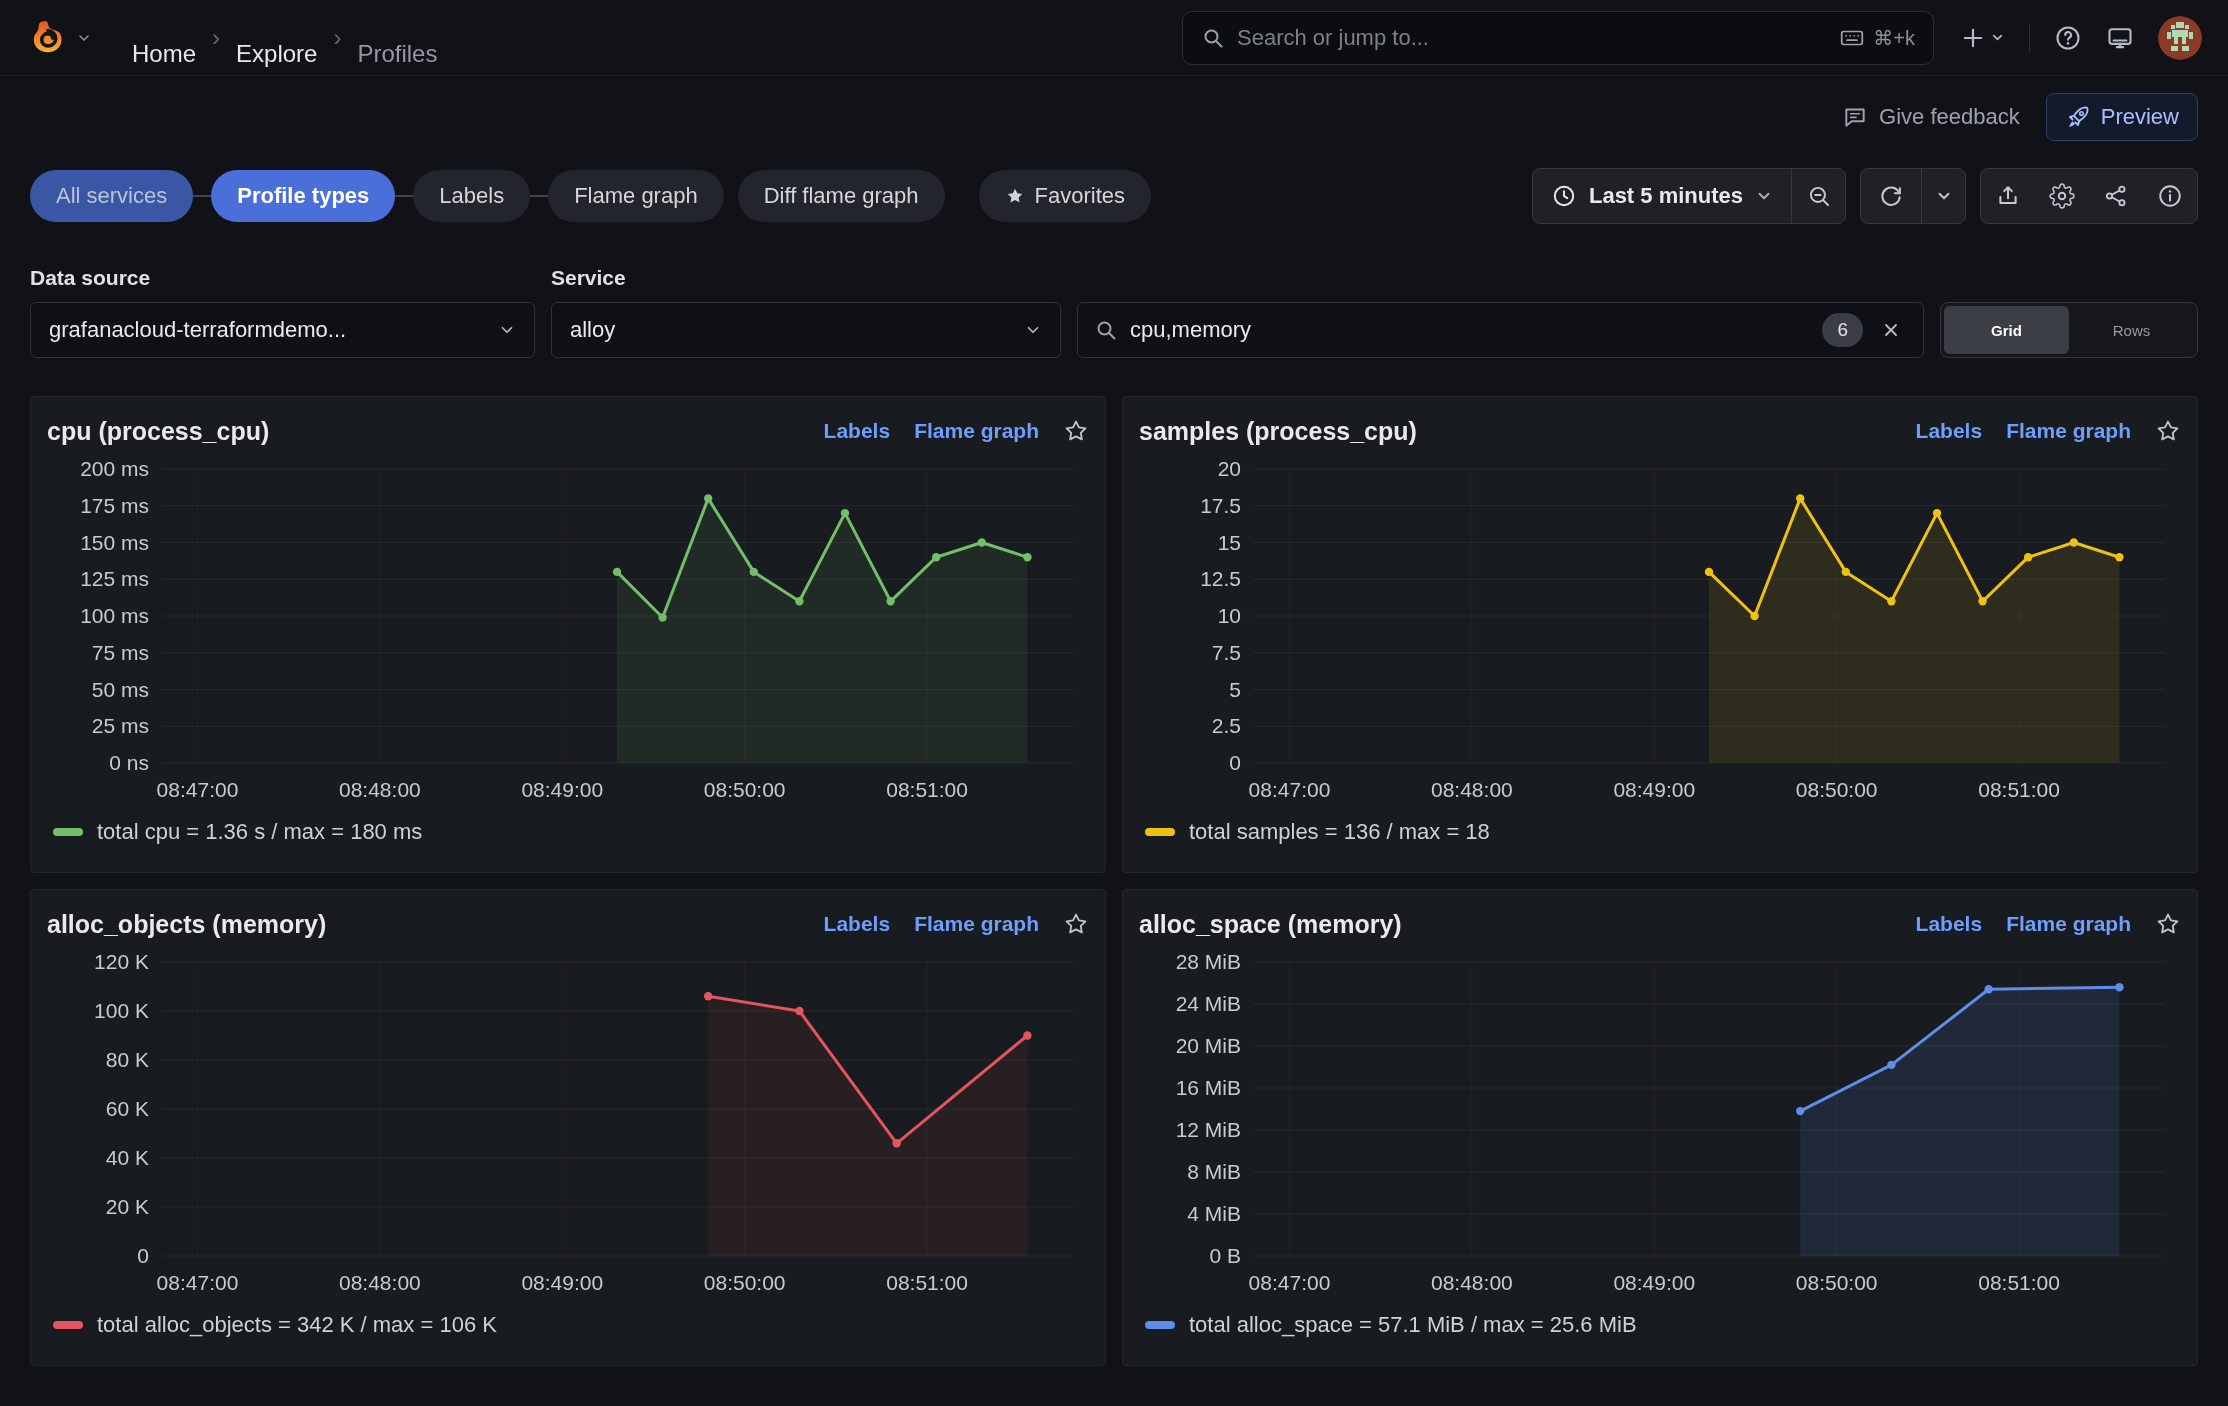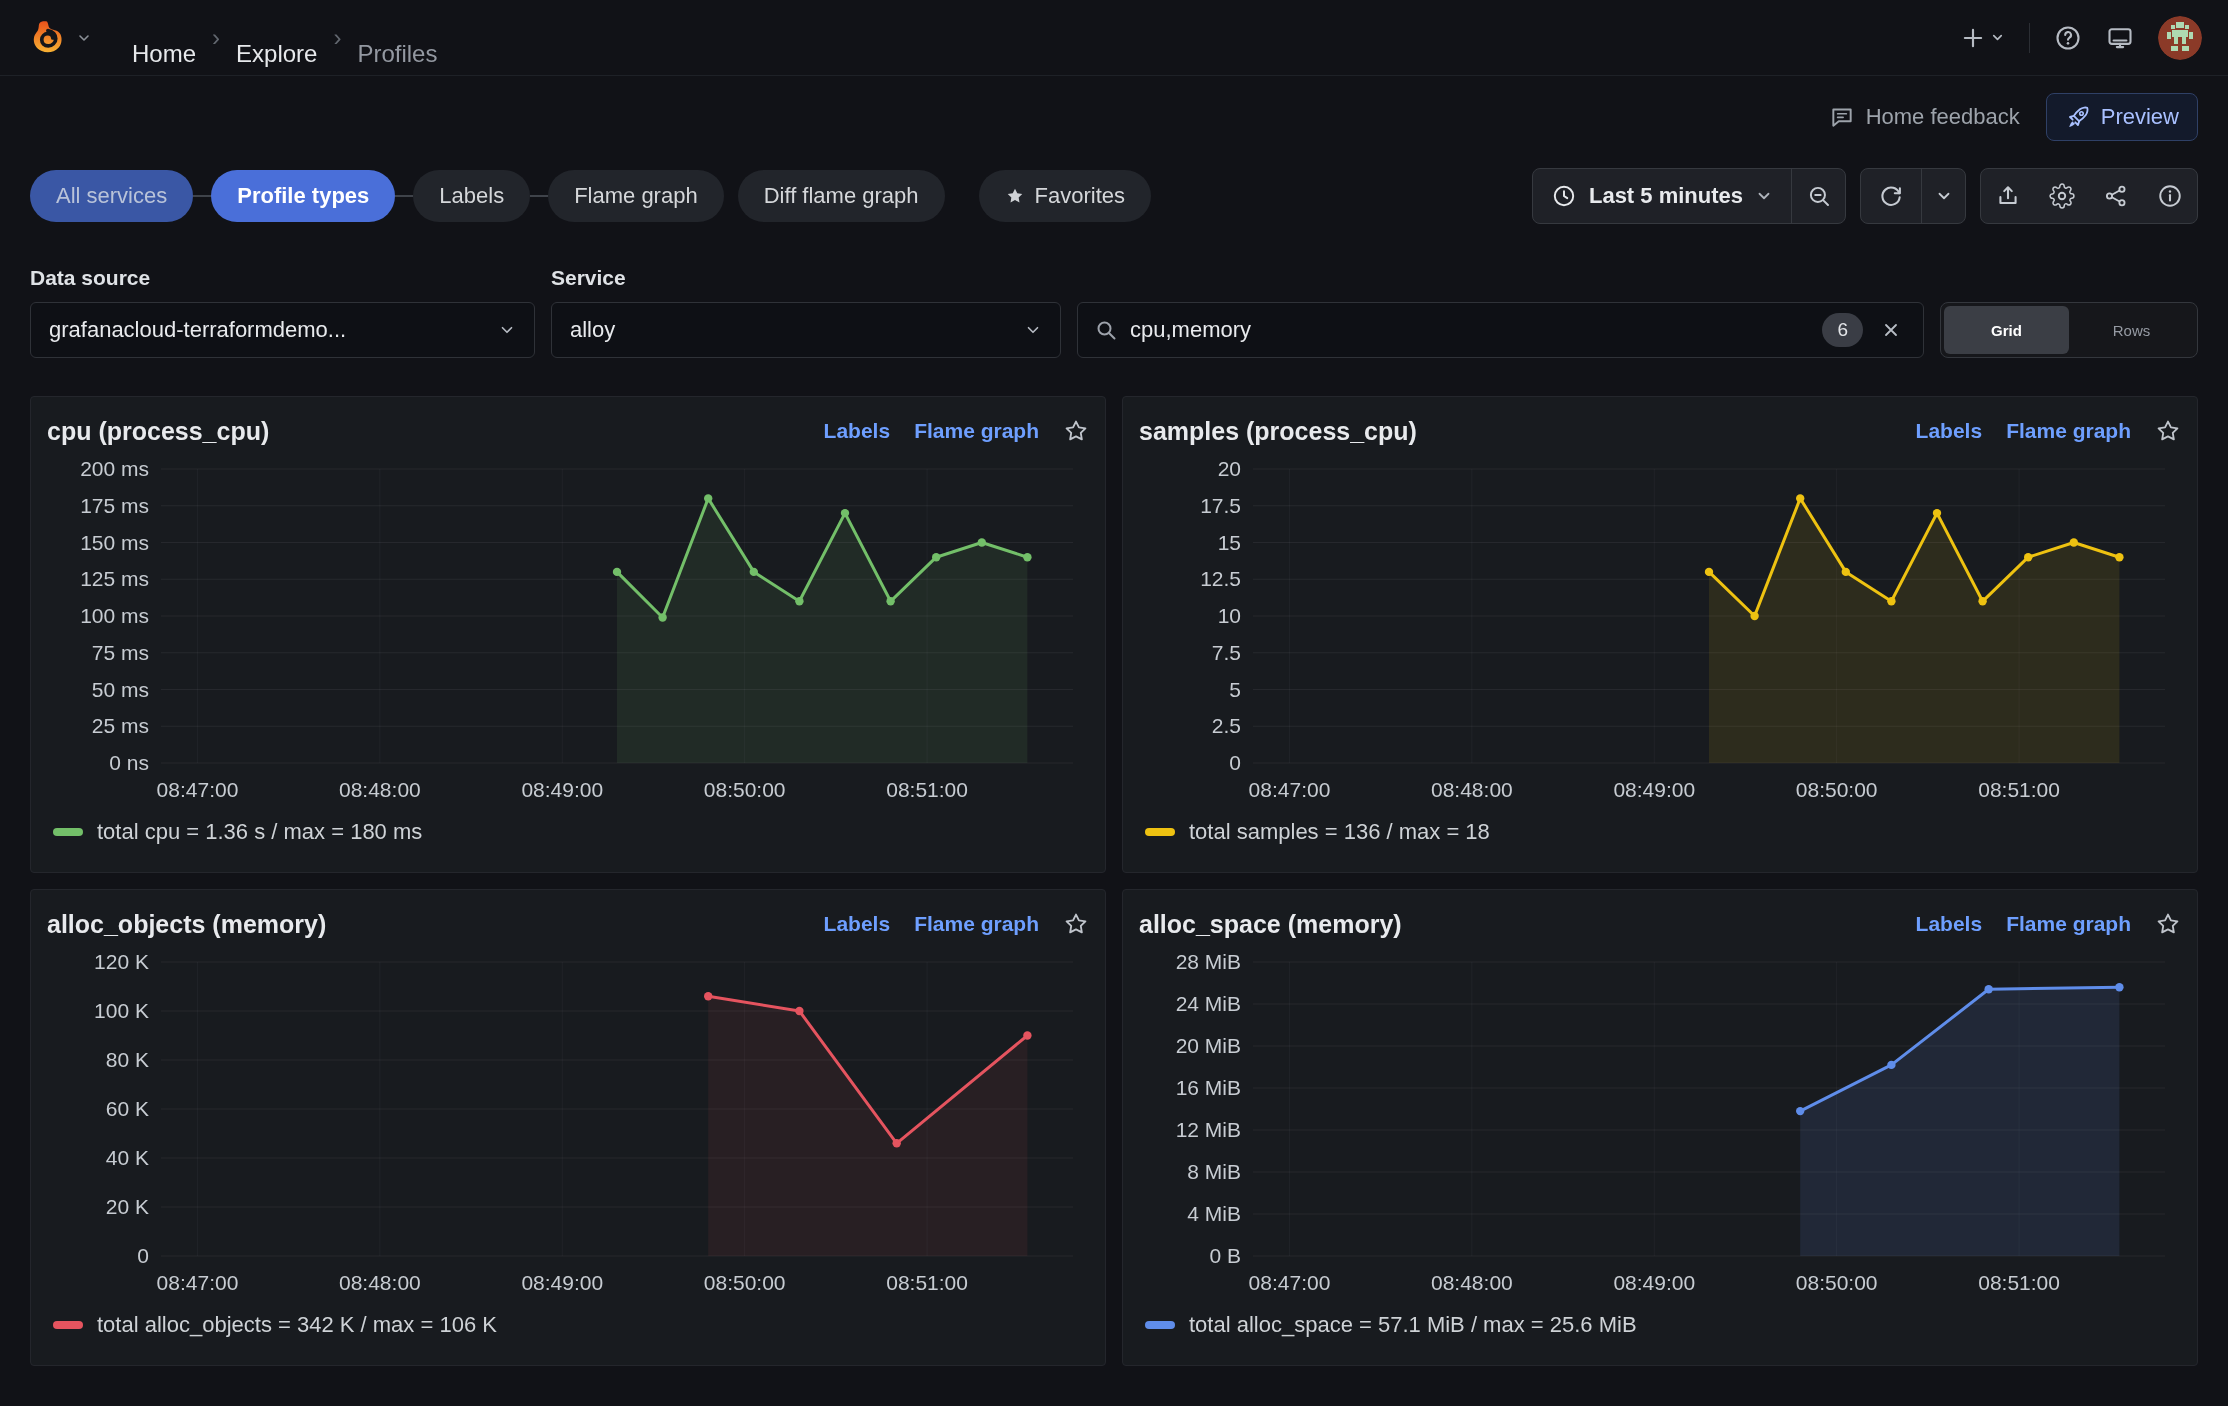--- a/index.html
+++ b/index.html
@@ -128,20 +128,34 @@
     <nav class="breadcrumb" id="breadcrumb">
         <span class="crumb">Home</span>
         <span class="crumb-sep">›</span>
         <span class="crumb">Explore</span>
         <span class="crumb-sep">›</span>
         <span class="crumb muted">Profiles</span>
       </nav>
 
     <div class="topbar-spacer"></div>
 
+    <div class="topbar-search">
+      <svg width="24" height="24" viewBox="0 0 24 24">
+        <circle cx="10.5" cy="10.5" r="6" fill="none" stroke="currentColor" stroke-width="2"></circle>
+        <line x1="15.2" y1="15.2" x2="20.5" y2="20.5" stroke="currentColor" stroke-width="2" stroke-linecap="round"></line>
+      </svg>
+      <input placeholder="Search or jump to..." style="">
+      <span class="shortcut">
+        <svg width="26" height="26" viewBox="0 0 24 24">
+          <rect x="2.5" y="6" width="19" height="12" rx="2" fill="none" stroke="currentColor" stroke-width="1.6"></rect>
+          <path d="M6.5 10h.01M10.3 10h.01M14.1 10h.01M17.9 10h.01M7.5 14h9" stroke="currentColor" stroke-width="1.7" stroke-linecap="round"></path>
+        </svg>
+        <span>⌘+k</span>
+      </span>
+    </div>
 
     <div class="topbar-actions">
       <button class="icon-btn">
         <svg width="26" height="26" viewBox="0 0 24 24">
           <path d="M12 4.5v15M4.5 12h15" stroke="currentColor" stroke-width="2" stroke-linecap="round"></path>
         </svg>
         <svg width="15" height="15" viewBox="0 0 24 24">
           <path d="M6 9l6 6 6-6" fill="none" stroke="currentColor" stroke-width="2.6" stroke-linecap="round" stroke-linejoin="round"></path>
         </svg>
       </button>
@@ -179,21 +193,21 @@
       </button>
     </div>
   </header>
 
   <div class="feedback-row">
     <a class="feedback-link">
       <svg width="26" height="26" viewBox="0 0 24 24">
         <path d="M4 5h16v11H9l-5 4V5z" fill="none" stroke="currentColor" stroke-width="1.8" stroke-linejoin="round"></path>
         <path d="M8 9h8M8 12.3h5" stroke="currentColor" stroke-width="1.6" stroke-linecap="round"></path>
       </svg>
-      <span>Home feedback</span>
+      <span>Give feedback</span>
     </a>
     <button class="preview-btn">
       <svg width="26" height="26" viewBox="0 0 24 24">
         <path d="M13.8 4.8c2.4-1.8 5.7-1.8 6.7-1.3.5 1 .5 4.3-1.3 6.7-1.5 2-3.8 4.3-6.2 5.6l-4.8-4.8c1.3-2.4 3.6-4.7 5.6-6.2z" fill="none" stroke="currentColor" stroke-width="1.7" stroke-linejoin="round"></path>
         <circle cx="15.2" cy="8.8" r="1.6" fill="none" stroke="currentColor" stroke-width="1.5"></circle>
         <path d="M8.2 10.9L4.6 12l2.5 2.5M13.1 15.8L12 19.4l-2.5-2.5" fill="none" stroke="currentColor" stroke-width="1.7" stroke-linecap="round" stroke-linejoin="round"></path>
         <path d="M7 17c-1.2 1.2-1.8 3-1.8 3s1.8-.6 3-1.8" fill="none" stroke="currentColor" stroke-width="1.7" stroke-linecap="round"></path>
       </svg>
       <span>Preview</span>
     </button>

